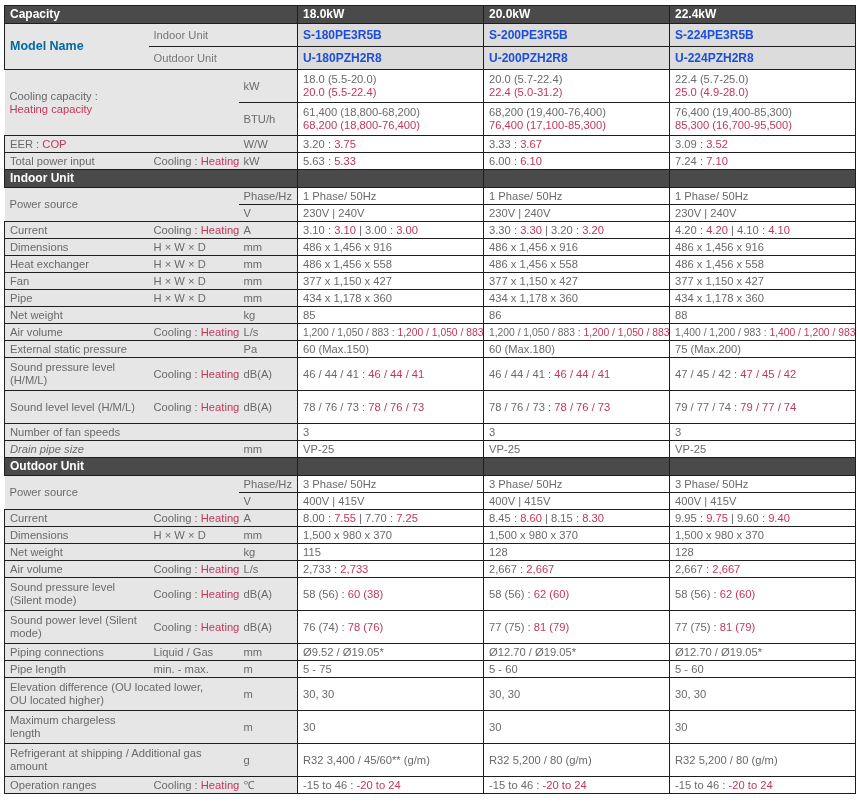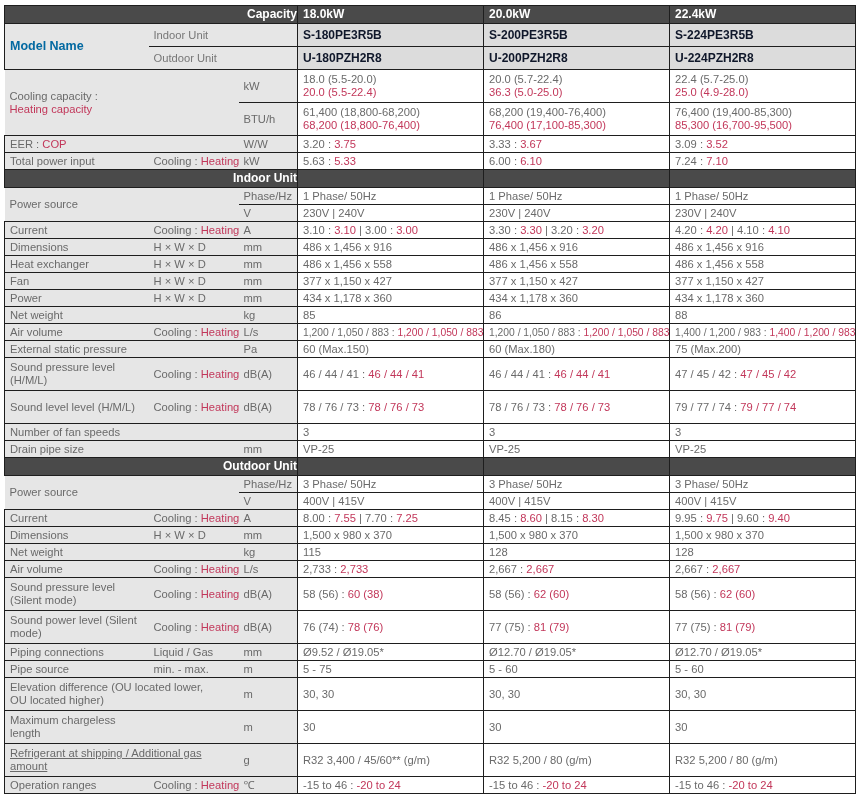--- a/index.html
+++ b/index.html
@@ -5,22 +5,22 @@
   html,body{margin:0;padding:0;background:#ffffff;}
   body{width:857px;height:806px;overflow:hidden;font-family:"Liberation Sans",sans-serif;}
   #spec{position:absolute;left:4px;top:5px;border-collapse:collapse;table-layout:fixed;width:851px;font-size:11.2px;color:#6a6a6a;}
   #spec td{padding:0 0 0 5px;border:1px solid #1e1e1e;vertical-align:middle;line-height:13px;white-space:nowrap;overflow:hidden;}
   #spec td.lbl,#spec td.sub,#spec td.unit{background:#e6e6e6;}
   #spec td.lbl{border-right:none;}
   #spec td.sub{border-left:none;border-right:none;}
   #spec td.unit{border-left:none;}
   #spec td.wrap{white-space:normal;}
   tr.sec td{background:#4a4a4a;color:#ffffff;font-weight:bold;font-size:12px;height:17px;}
-  tr.sec td.sec-title{border-right:1px solid #1e1e1e;text-align:right;}
-  tr.model td{background:#dcdcdc;color:#0f172a;font-weight:bold;font-size:12px;height:22px;}
+  tr.sec td.sec-title{border-right:1px solid #1e1e1e;}
+  tr.model td{background:#dcdcdc;color:#1d4ed8;font-weight:bold;font-size:12px;height:22px;}
   tr.model td.mlbl{background:#e6e6e6;font-size:12.5px;color:#0369a1;}
   tr.model td.msub{background:#e6e6e6;color:#777;font-weight:normal;font-size:11.2px;}
   .h{color:#c2375a;}
   tr.r17 td{height:16px;}
   tr.r33 td{height:32px;}
   td.val{background:#ffffff;}
   .small{font-size:10.3px;}
 </style>
 </head>
 <body>
@@ -62,21 +62,21 @@
       <div>Cooling capacity :</div>
       <div class="h">Heating capacity</div>
     </td>
     <td class="unit" style="border-bottom:1px solid #1e1e1e;">kW</td>
     <td class="val">
           <div>18.0 (5.5-20.0)</div>
           <div class="h">20.0 (5.5-22.4)</div>
         </td>
     <td class="val">
           <div>20.0 (5.7-22.4)</div>
-          <div class="h">36.3 (5.0-25.0)</div>
+          <div class="h">22.4 (5.0-31.2)</div>
         </td>
     <td class="val">
           <div>22.4 (5.7-25.0)</div>
           <div class="h">25.0 (4.9-28.0)</div>
         </td>
   </tr>
   <tr class="r33">
     <td class="unit">BTU/h</td>
     <td class="val">
           <div>61,400 (18,800-68,200)</div>
@@ -158,21 +158,21 @@
   </tr>
   <tr class="r17">
     <td class="lbl">Fan</td>
     <td class="sub">H × W × D</td>
     <td class="unit">mm</td>
     <td class="val">377 x 1,150 x 427</td>
     <td class="val">377 x 1,150 x 427</td>
     <td class="val">377 x 1,150 x 427</td>
   </tr>
   <tr class="r17">
-    <td class="lbl">Power</td>
+    <td class="lbl">Pipe</td>
     <td class="sub">H × W × D</td>
     <td class="unit">mm</td>
     <td class="val">434 x 1,178 x 360</td>
     <td class="val">434 x 1,178 x 360</td>
     <td class="val">434 x 1,178 x 360</td>
   </tr>
   <tr class="r17">
     <td class="lbl">Net weight</td>
     <td class="sub"></td>
     <td class="unit">kg</td>
@@ -212,21 +212,21 @@
     <td class="val"><span>79 / 77 / 74 : </span><span class="h">79 / 77 / 74</span></td>
   </tr>
   <tr class="r17">
     <td class="lbl" colspan="2" style="border-right:none;">Number of fan speeds</td>
     <td class="unit"></td>
     <td class="val">3</td>
     <td class="val">3</td>
     <td class="val">3</td>
   </tr>
   <tr class="r17">
-    <td class="lbl" colspan="2" style="border-right:none;">Drain pipe size</td>
+    <td class="lbl" colspan="2" style="border-right:none;font-style:italic;">Drain pipe size</td>
     <td class="unit">mm</td>
     <td class="val">VP-25</td>
     <td class="val">VP-25</td>
     <td class="val">VP-25</td>
   </tr>
 
   <tr class="sec">
     <td colspan="3" class="sec-title">Outdoor Unit</td>
     <td></td>
         <td></td>
@@ -296,21 +296,21 @@
   </tr>
   <tr class="r17">
     <td class="lbl">Piping connections</td>
     <td class="sub">Liquid / Gas</td>
     <td class="unit">mm</td>
     <td class="val">Ø9.52 / Ø19.05*</td>
     <td class="val">Ø12.70 / Ø19.05*</td>
     <td class="val">Ø12.70 / Ø19.05*</td>
   </tr>
   <tr class="r17">
-    <td class="lbl">Pipe source</td>
+    <td class="lbl">Pipe length</td>
     <td class="sub">min. - max.</td>
     <td class="unit">m</td>
     <td class="val">5 - 75</td>
     <td class="val">5 - 60</td>
     <td class="val">5 - 60</td>
   </tr>
   <tr class="r33">
     <td class="lbl wrap" colspan="2" style="border-right:none;padding-right:20px;">Elevation difference (OU located lower, OU located higher)</td>
     <td class="unit">m</td>
     <td class="val">30, 30</td>
@@ -318,21 +318,21 @@
     <td class="val">30, 30</td>
   </tr>
   <tr class="r33">
     <td class="lbl wrap" colspan="2" style="border-right:none;padding-right:100px;">Maximum chargeless length</td>
     <td class="unit">m</td>
     <td class="val">30</td>
     <td class="val">30</td>
     <td class="val">30</td>
   </tr>
   <tr class="r33">
-    <td class="lbl wrap" colspan="2" style="border-right:none;padding-right:10px;text-decoration:underline;">Refrigerant at shipping / Additional gas amount</td>
+    <td class="lbl wrap" colspan="2" style="border-right:none;padding-right:10px;">Refrigerant at shipping / Additional gas amount</td>
     <td class="unit">g</td>
     <td class="val">R32 3,400 / 45/60** (g/m)</td>
     <td class="val">R32 5,200 / 80 (g/m)</td>
     <td class="val">R32 5,200 / 80 (g/m)</td>
   </tr>
   <tr class="r17">
     <td class="lbl">Operation ranges</td>
     <td class="sub"><span>Cooling : </span><span class="h">Heating</span></td>
     <td class="unit">℃</td>
     <td class="val"><span>-15 to 46 : </span><span class="h">-20 to 24</span></td>

